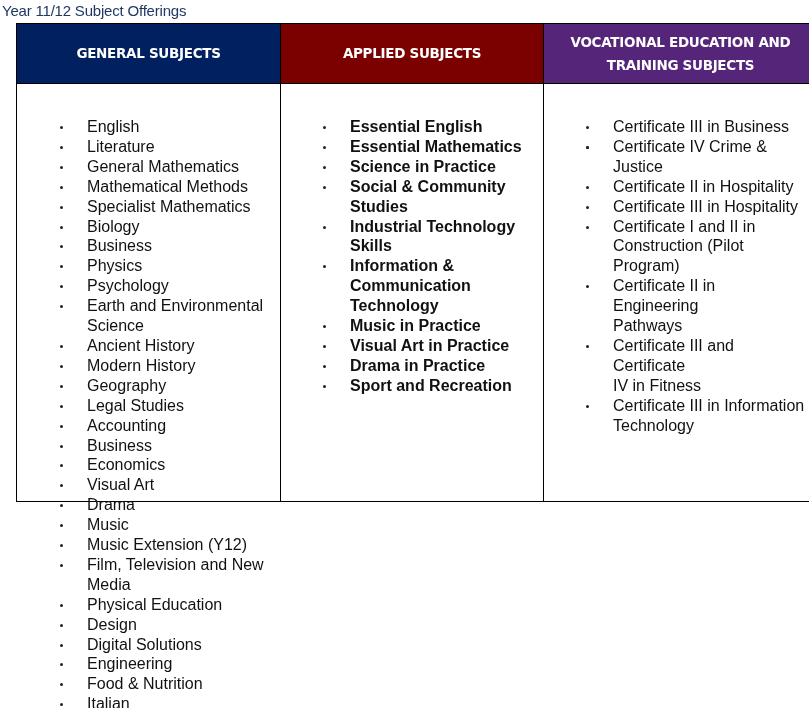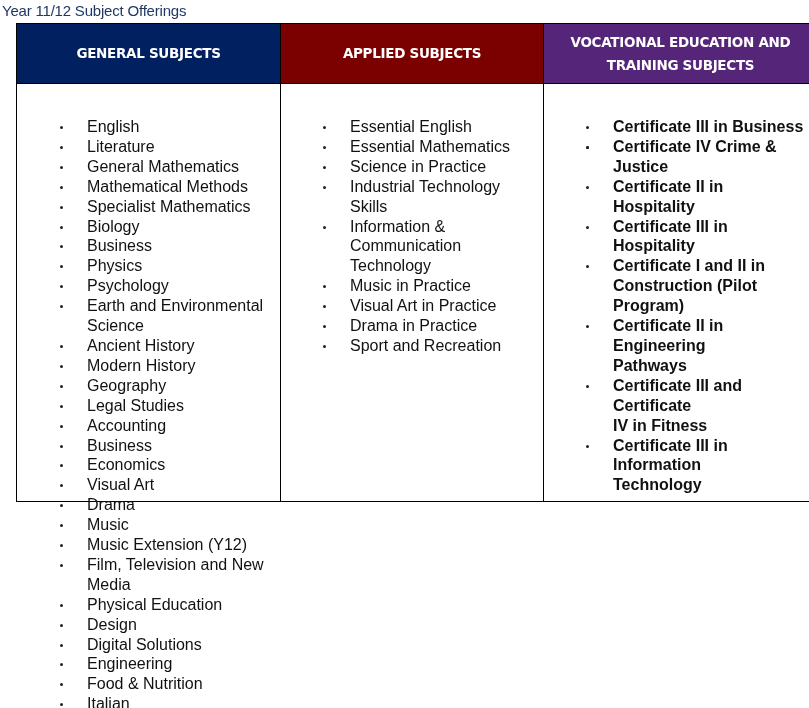--- a/index.html
+++ b/index.html
@@ -22,26 +22,26 @@
       display: flex; align-items: center; justify-content: center; text-align: center;
       color: #ffffff; font-family: "DejaVu Sans", sans-serif; font-weight: bold;
       font-size: 13.5px; line-height: 23px; letter-spacing: -0.3px;
     }
     .h1 { background: #002060; }
     .h2 { background: #7b0000; }
     .h3 { background: #542578; padding: 16px 10px; }
     ul { list-style: none; margin: 12px; padding: 0; position: absolute; top: 81px; }
     .col1 ul { left: 0; }
     .col2 ul { left: 0; }
-    .col3 ul { left: 0; font-weight: bold; }
+    .col3 ul { left: 0; }
     li {
       position: relative; font-size: 16px; line-height: 19.9px; color: #111;
       padding-left: 58px; white-space: pre-line;
     }
-    .col2 li { padding-left: 57px; }
+    .col2 li { padding-left: 57px; font-weight: bold; }
     .col3 li { padding-left: 57px; }
     li .dot {
       position: absolute; left: 31px; top: 9px; width: 3px; height: 3px; background: #222; border-radius: 50%;
     }
     .col2 li .dot, .col3 li .dot { left: 30px; }
   </style>
 </head>
 <body>
 
 <div class="title">Year 11/12 Subject Offerings</div>
@@ -81,20 +81,22 @@
         <li><span class="dot"></span><span>Food &amp; Nutrition</span></li>
         <li><span class="dot"></span><span>Italian</span></li>
       </ul>
   </div>
   <div class="col col2">
     <div class="head h2">APPLIED SUBJECTS</div>
     <ul>
         <li><span class="dot"></span><span>Essential English</span></li>
         <li><span class="dot"></span><span>Essential Mathematics</span></li>
         <li><span class="dot"></span><span>Science in Practice</span></li>
+        <li><span class="dot"></span><span>Social &amp; Community
+Studies</span></li>
         <li><span class="dot"></span><span>Industrial Technology Skills</span></li>
         <li><span class="dot"></span><span>Information &amp;
 Communication Technology</span></li>
         <li><span class="dot"></span><span>Music in Practice</span></li>
         <li><span class="dot"></span><span>Visual Art in Practice</span></li>
         <li><span class="dot"></span><span>Drama in Practice</span></li>
         <li><span class="dot"></span><span>Sport and Recreation</span></li>
       </ul>
   </div>
   <div class="col col3">

